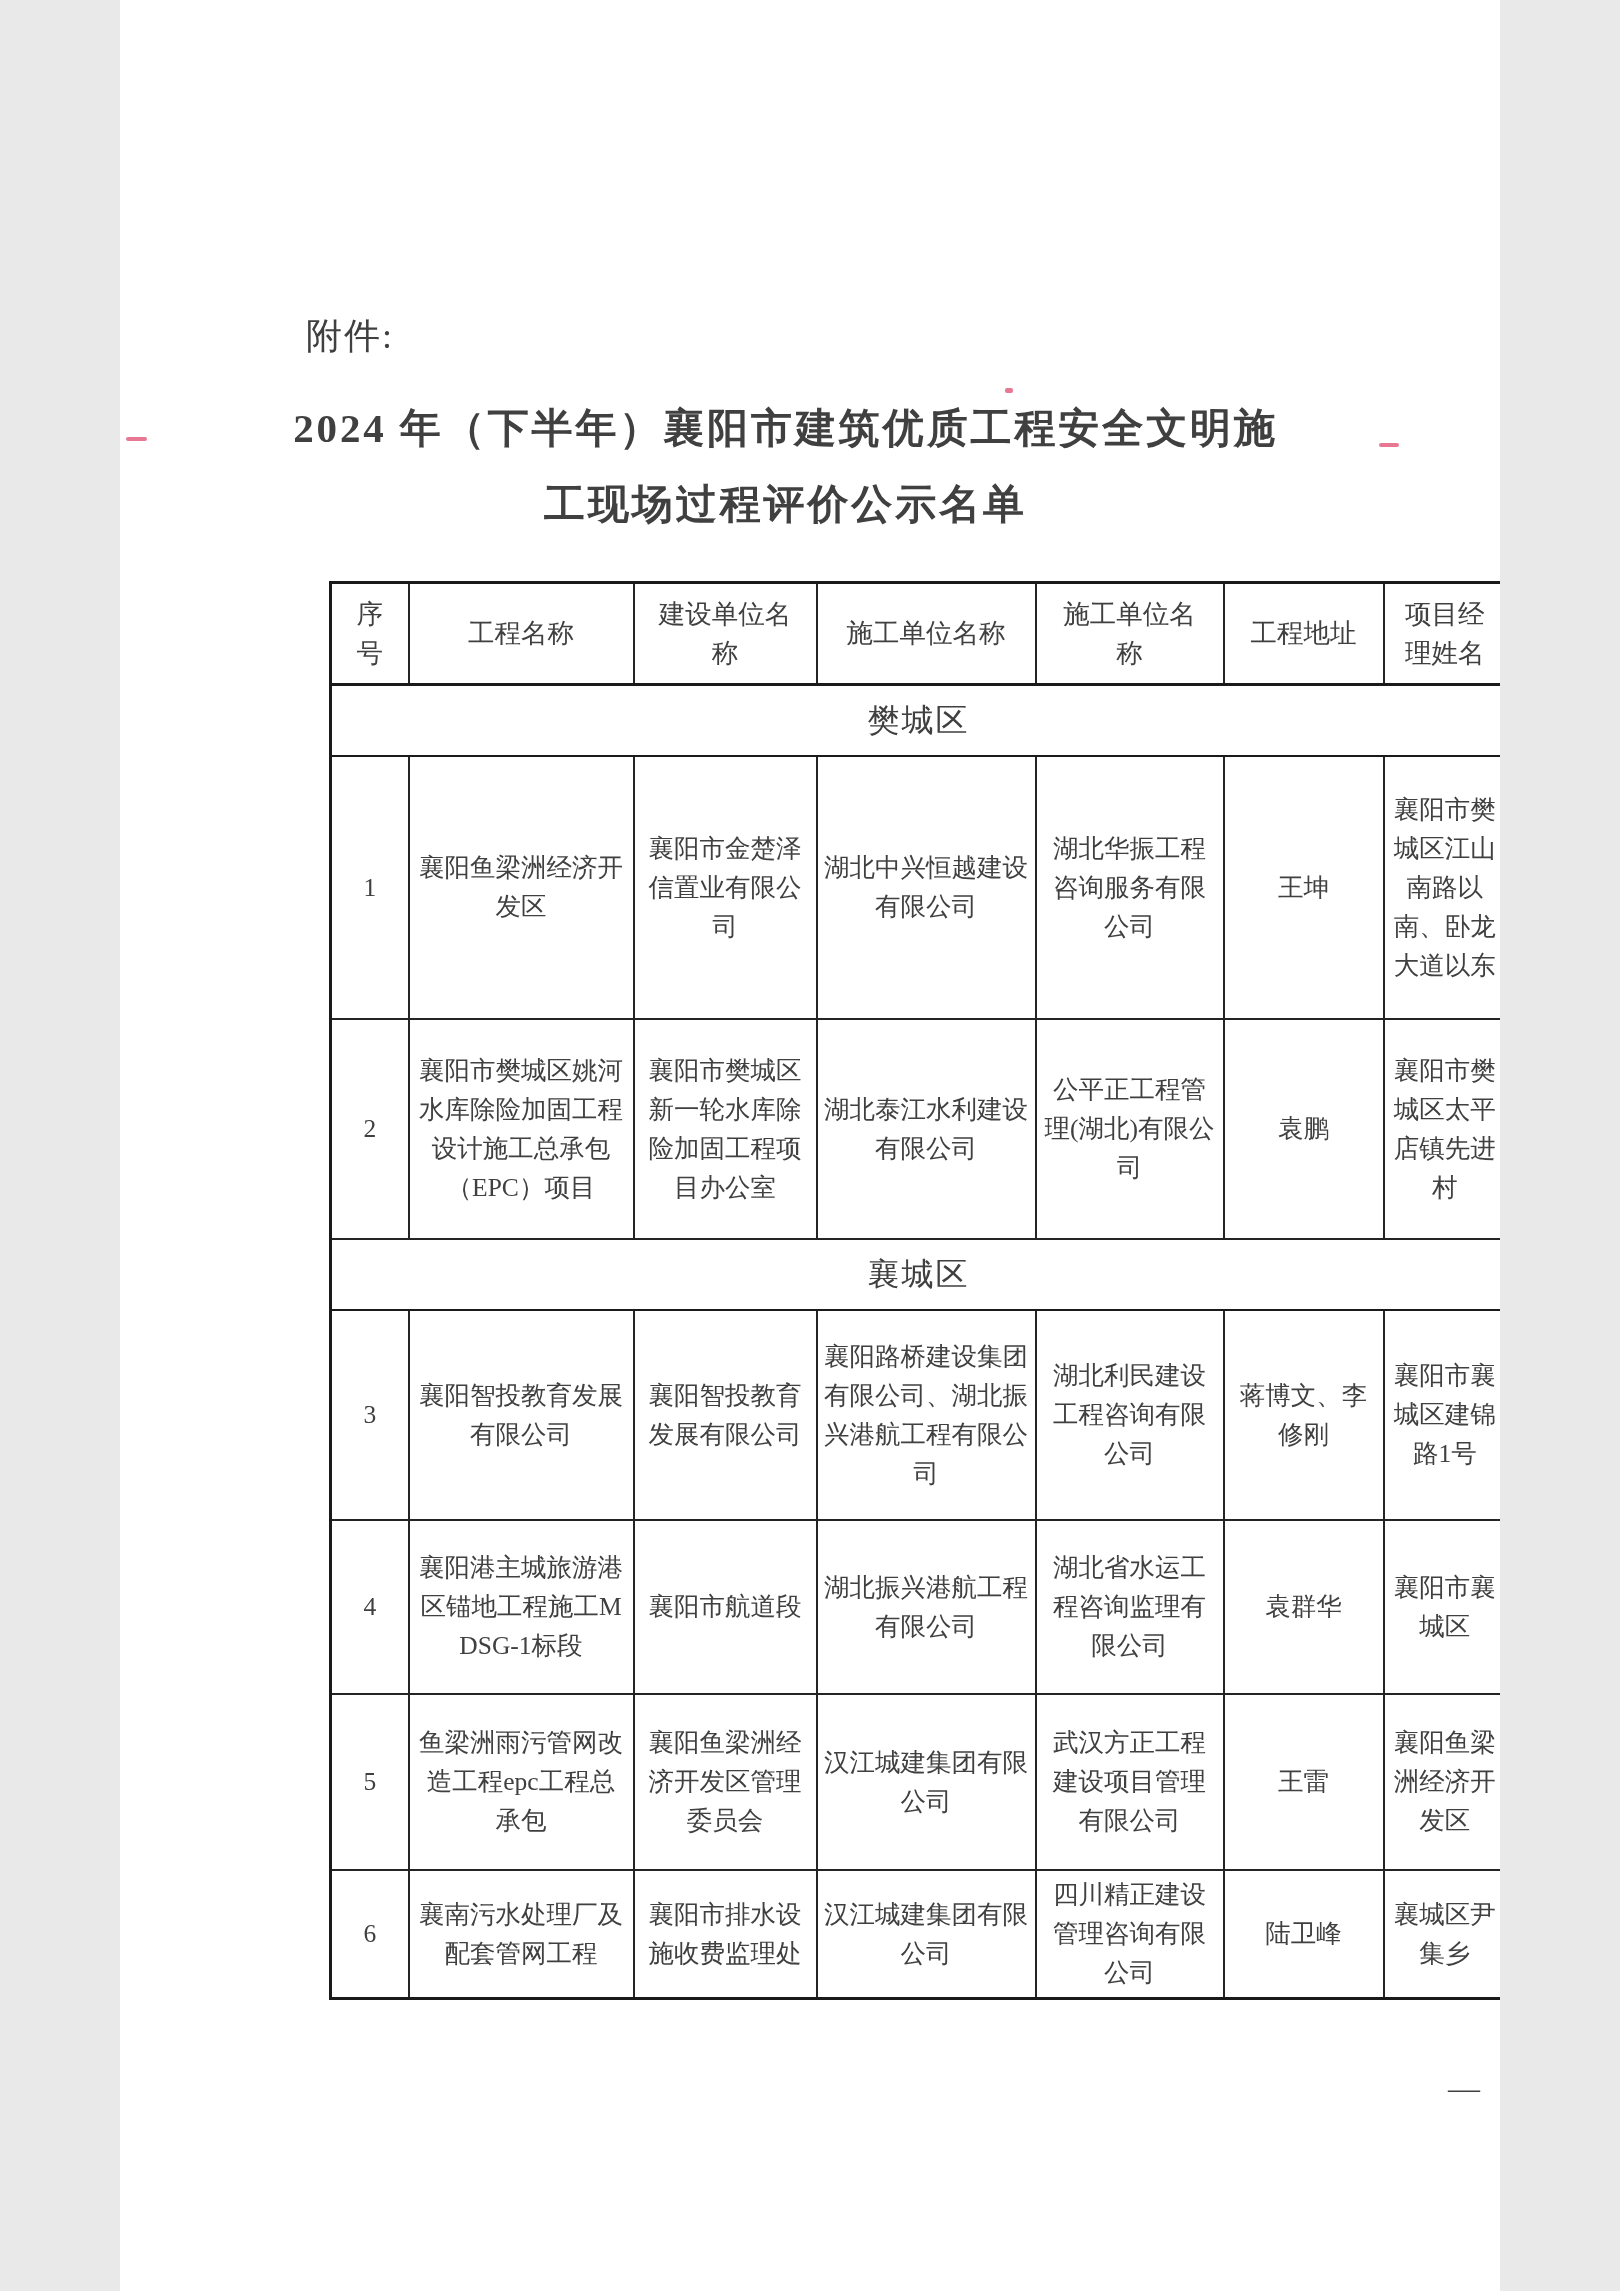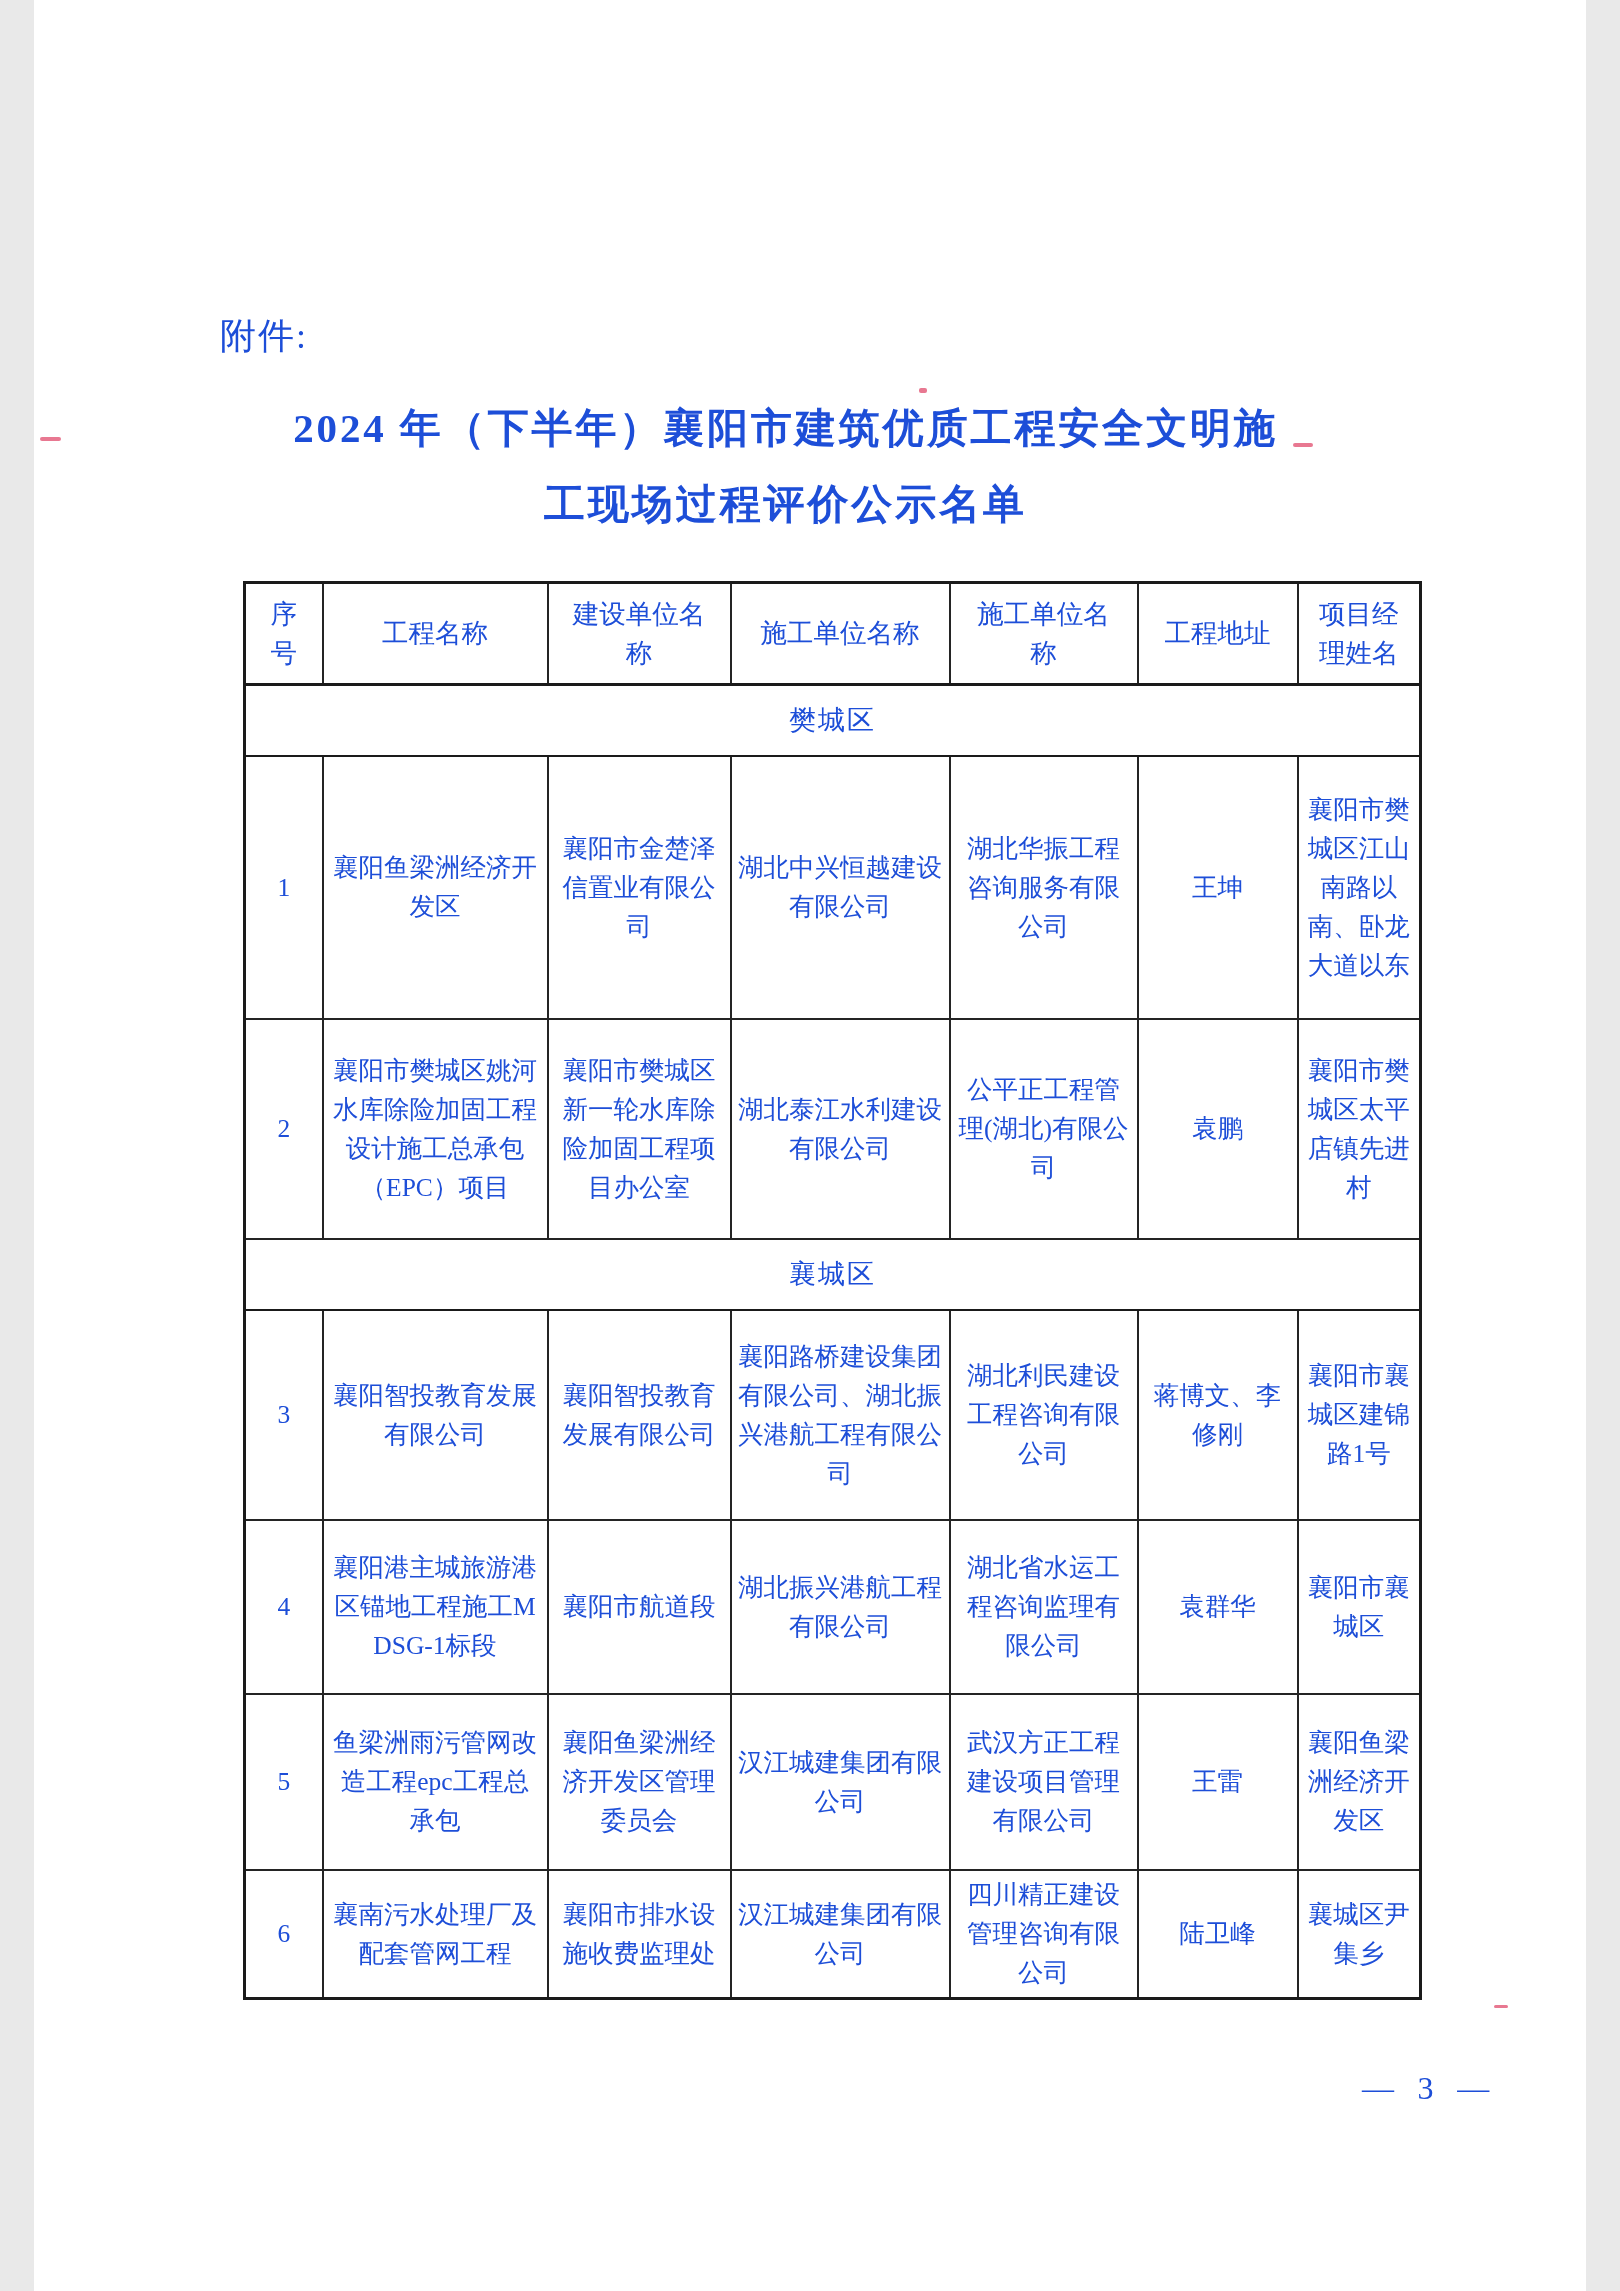--- a/index.html
+++ b/index.html
@@ -1,22 +1,22 @@
 <!DOCTYPE html>
 <html><head>
 <meta charset="utf-8">
 <style>
   html,body{margin:0;padding:0;background:#e9e9e9;}
   .page{
     position:relative;
-    width:1552px;height:2292px;
+    width:1380px;height:2292px;
     margin:0 auto;
     background:#ffffff;
     font-family:"Liberation Serif","DejaVu Serif",serif;
-    color:#1d4ed8;
+    color:#404040;
     overflow:hidden;
   }
   .attachment{
     position:absolute;left:186px;top:312px;
     font-size:36px;letter-spacing:2px;
   }
   .doc-title{
     position:absolute;left:118px;right:167px;top:390px;
     text-align:center;
     font-size:41px;font-weight:bold;
@@ -39,21 +39,21 @@
     padding:3.9px 5.9px;
     word-break:break-all;
   }
   .eval-table th{
     font-size:26.5px;
     padding:3.9px 15.7px;
   }
   .eval-table{border:3.9px solid #1a1a1a;margin-top:36px;}
   .eval-table thead th{border-bottom:3.9px solid #1a1a1a;}
   .section-row td{
-    font-size:27px;
+    font-size:32px;
     border-top:2.9px solid #1a1a1a;
     border-bottom:2.9px solid #1a1a1a;
     letter-spacing:2px;
   }
   .page-number{
     position:absolute;left:1328px;top:2070px;
     font-size:32px;letter-spacing:7.8px;
     white-space:nowrap;
   }
   .artifact{

